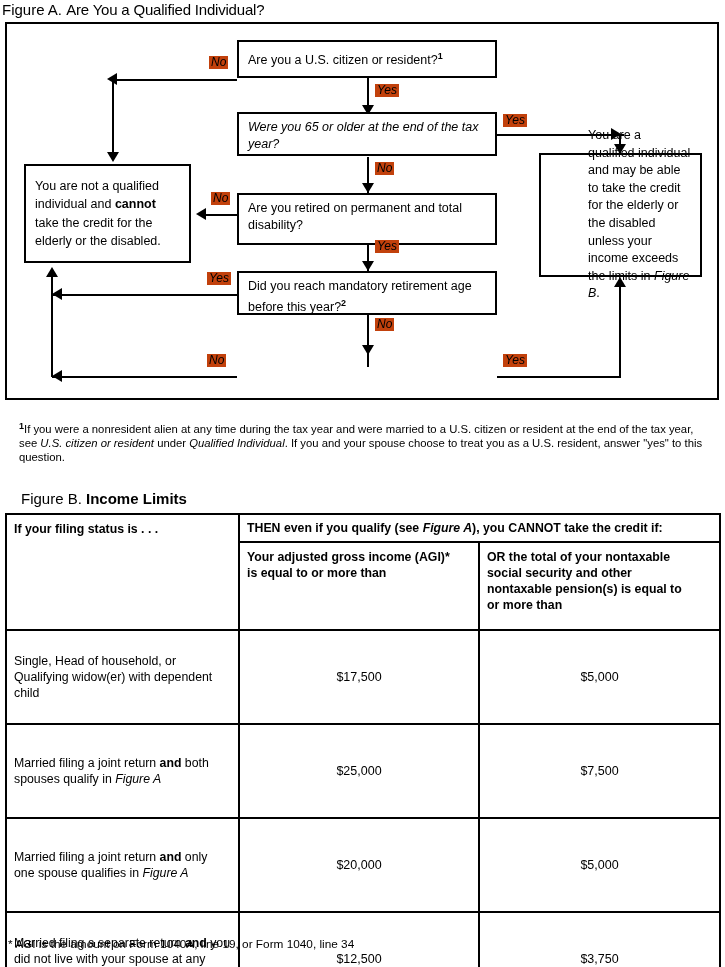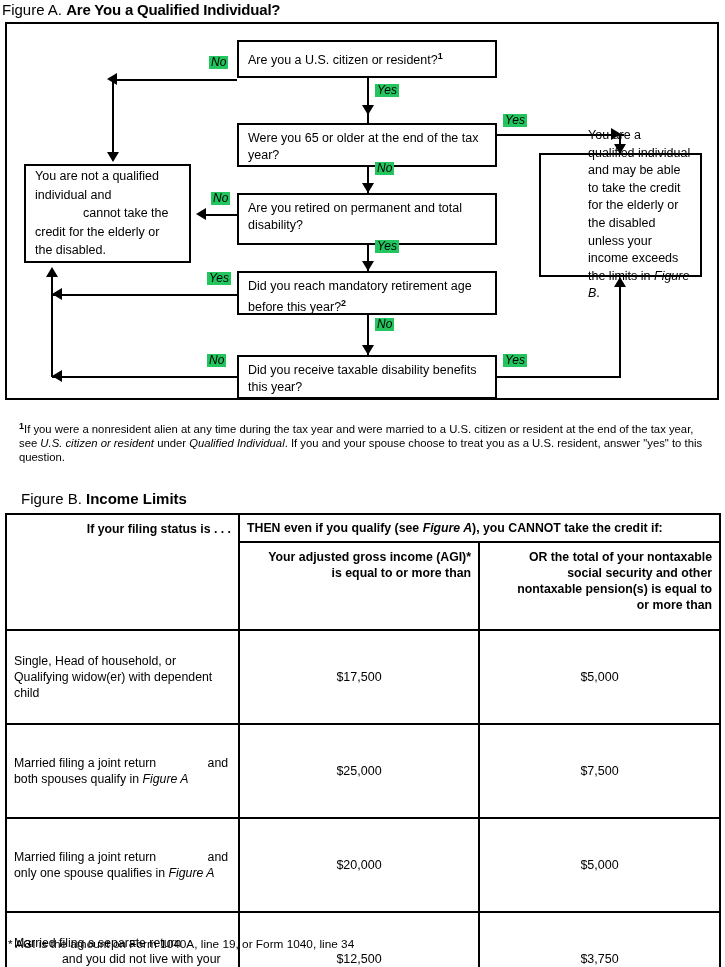--- a/index.html
+++ b/index.html
@@ -12,33 +12,33 @@
     width: 725px;
     height: 967px;
     position: relative;
     font-family: "Liberation Sans", sans-serif;
     color: #000000;
     overflow: hidden;
   }
 
   
   .abs { position: absolute; }
-  .bold { font-weight: normal; margin-left: 48px; }
+  .bold { font-weight: bold; }
   .ital { font-style: italic; }
 
   
   #figA-heading {
     left: 2px;
     top: 1px;
     font-size: 15px;
     line-height: 18px;
     white-space: nowrap;
   }
   #figA-heading .lead { font-weight: normal; }
-  #figA-heading .ttl  { font-weight: bold; letter-spacing: -0.2px; }
+  #figA-heading .ttl  { font-weight: normal; letter-spacing: -0.2px; }
 
   
   #figA-frame {
     left: 5px;
     top: 22px;
     width: 714px;
     height: 378px;
     border: 2px solid #000;
     box-sizing: border-box;
     background: #fff;
@@ -81,21 +81,21 @@
   .arw-up    { border-left: 6px solid transparent; border-right: 6px solid transparent; border-bottom: 10px solid #000; }
   .arw-left  { border-top: 6px solid transparent; border-bottom: 6px solid transparent; border-right: 10px solid #000; }
   .arw-right { border-top: 6px solid transparent; border-bottom: 6px solid transparent; border-left: 10px solid #000; }
 
   .elabel {
     position: absolute;
     font-size: 12px;
     font-style: italic;
     line-height: 13px;
     z-index: 7;
-    background: #22c55e;
+    background: #c2410c;
     padding: 0 2px;
     white-space: nowrap;
   }
 
   
   #figA-notes {
     left: 3px;
     top: 403px;
     width: 718px;
     font-size: 11.3px;
@@ -135,21 +135,21 @@
   #figB-table td.money {
     text-align: center;
     vertical-align: middle;
     font-size: 12.5px;
   }
   #figB-table td.statuscell { vertical-align: middle; }
   .col-status { width: 233px; }
   .col-agi    { width: 240px; }
   .col-other  { width: 241px; }
 
-  #figB-table td.hdr { font-weight: bold; text-align: right; }
+  #figB-table td.hdr { font-weight: bold; }
   #figB-table td.then-hdr { font-weight: bold; padding: 5px 7px; }
 
   .row-status  { height: 94px; }
   .row-sub     { height: 88px; }
 
   
   #figB-note {
     left: 8px;
     top: 937px;
     font-size: 11.8px;
@@ -215,37 +215,34 @@
   <div class="elabel" style="left:368px; top:294px;">No</div>
   <div class="elabel" style="left:200px; top:330px;">No</div>
   <div class="elabel" style="left:496px; top:330px;">Yes</div>
 
   <div class="fbox center-v" id="box-citizen" style="left:230px; top:16px;">
     <span>
       <span>Are you a U.S. citizen or resident?</span><sup style="font-weight:bold;font-size:9px;">1</sup>
     </span>
   </div>
 
-  <div class="fbox" id="box-65" style="left:230px; top:99px;">
+  <div class="fbox" id="box-65" style="left:230px; top:88px;font-style:italic;">
     <span>Were you 65 or older at the end of the tax year?</span>
   </div>
 
   <div class="fbox" id="box-retired" style="left:230px; top:169px;">
     <span>Are you retired on permanent and total disability?</span>
   </div>
 
   <div class="fbox" id="box-mandatory" style="left:230px; top:247px;">
     <span>
       <span>Did you reach mandatory retirement age before this year?</span><sup style="font-weight:bold;font-size:9px;">2</sup>
     </span>
   </div>
 
-  <div class="fbox" id="box-benefits" style="left:230px; top:331px;">
-    <span>Did you receive taxable disability benefits this year?</span>
-  </div>
 
   <div class="fbox center-v" id="box-not-qual" style="left:17px; top:140px;">
     <span>
       <span>You are not a qualified individual and </span><span class="bold">cannot</span><span> take the credit for the elderly or the disabled.</span>
     </span>
   </div>
 
   <div class="fbox center-v" id="box-qualified" style="left:532px; top:129px;">
     <span>
       <span>You are a qualified individual and may be able to take the credit for the elderly or the disabled unless your income exceeds the limits in </span><span class="ital">Figure B</span><span>.</span>

